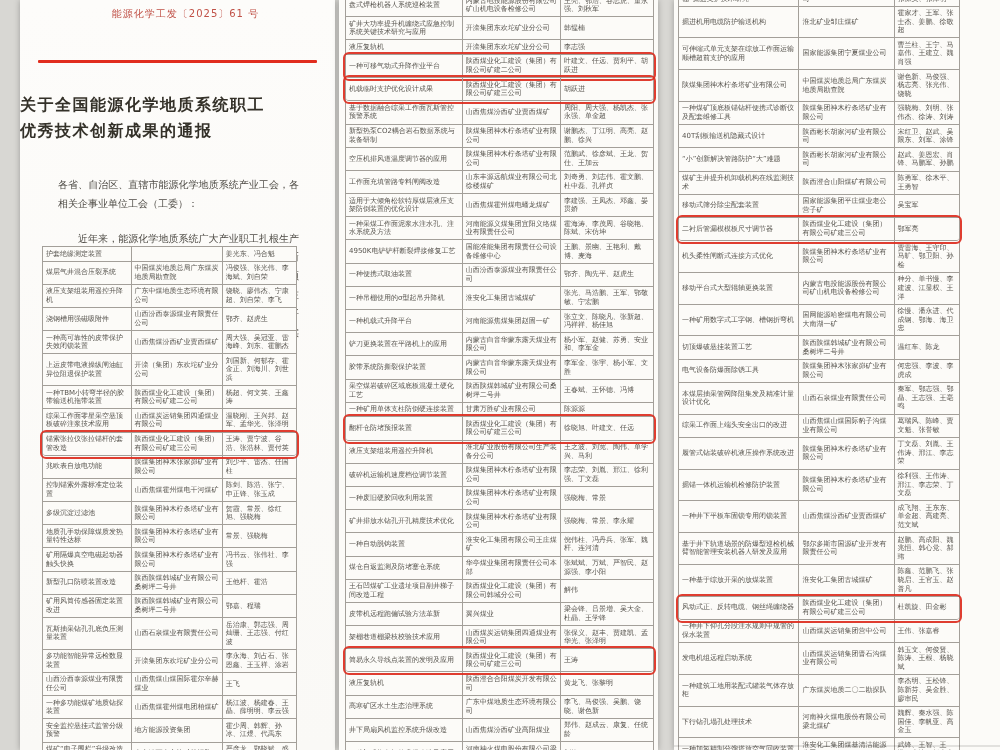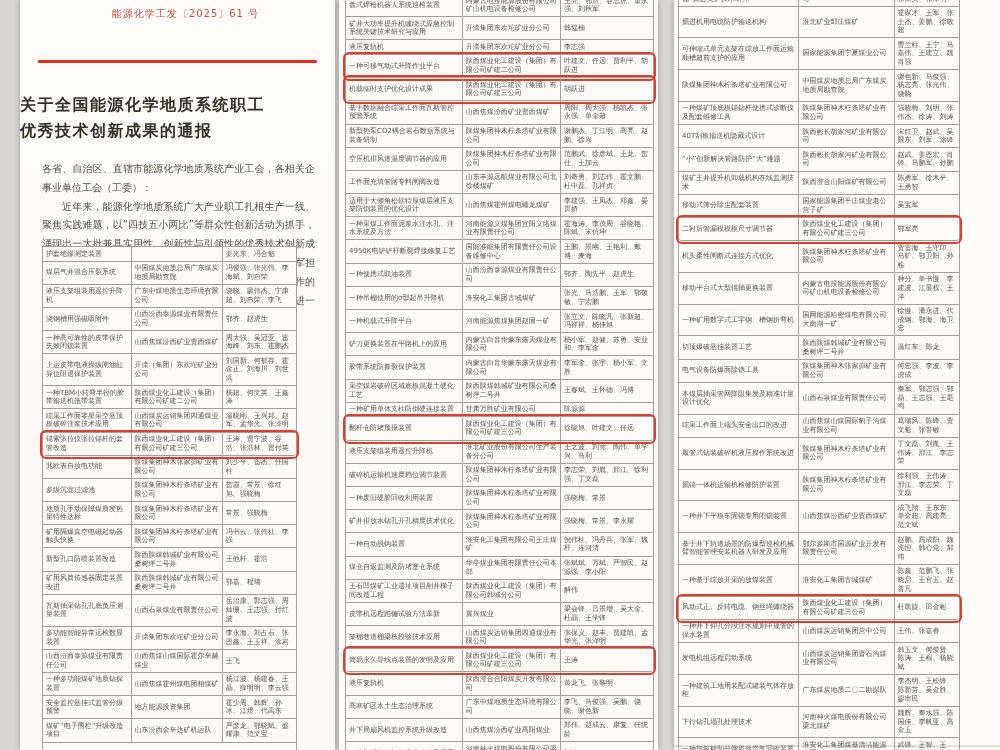--- a/index.html
+++ b/index.html
@@ -27,21 +27,21 @@
     background:#e12d1e;border-radius:1px;
   }
   .doc-title{
     position:absolute;top:92px;left:0;right:0;
     font-size:16px;font-weight:bold;color:#343129;line-height:26px;letter-spacing:1.5px;
   }
   .doc-body{
     position:absolute;top:160px;left:22px;right:20px;
     font-size:10px;line-height:18.8px;color:#4f4c46;text-align:justify;
   }
-  .doc-body p{margin:0;}
+  .doc-body p{margin:16px;}
   .doc-body .indent{text-indent:2em;}
   
   .tbl{position:absolute;border:1px solid #a39f99;border-bottom:none;background:#fcfbf8;}
   #p1 .tbl{left:22px;right:38px;top:246px;bottom:0;border-bottom:none;}
   #p2 .tbl{left:6px;right:4px;top:-7px;}
   #p3 .tbl{left:4px;right:40px;top:-9px;}
   .row{display:grid;border-bottom:1px solid #a39f99;}
   #p1 .row{grid-template-columns:35% 36% 29%;}
   #p2 .row{grid-template-columns:38% 32% 30%;}
   #p3 .row{grid-template-columns:43% 34% 23%;}
@@ -177,20 +177,31 @@
         </div>
         <div class="cell">
           <span>陕煤集团神木张家峁矿业有限公司</span>
         </div>
         <div class="cell">
           <span>刘少平、雷杰、任国柱</span>
         </div>
       </div>
       <div class="row">
         <div class="cell">
+          <span>控制锚索外露标准定位装置</span>
+        </div>
+        <div class="cell">
+          <span>山西焦煤霍州煤电干河煤矿</span>
+        </div>
+        <div class="cell">
+          <span>陈剑、陈浩、张宁、申正锋、张玉成</span>
+        </div>
+      </div>
+      <div class="row">
+        <div class="cell">
           <span>多级沉淀过滤池</span>
         </div>
         <div class="cell">
           <span>陕煤集团神木柠条塔矿业有限公司</span>
         </div>
         <div class="cell">
           <span>贺霞、常景、徐红旭、强晓梅</span>
         </div>
       </div>
       <div class="row">

